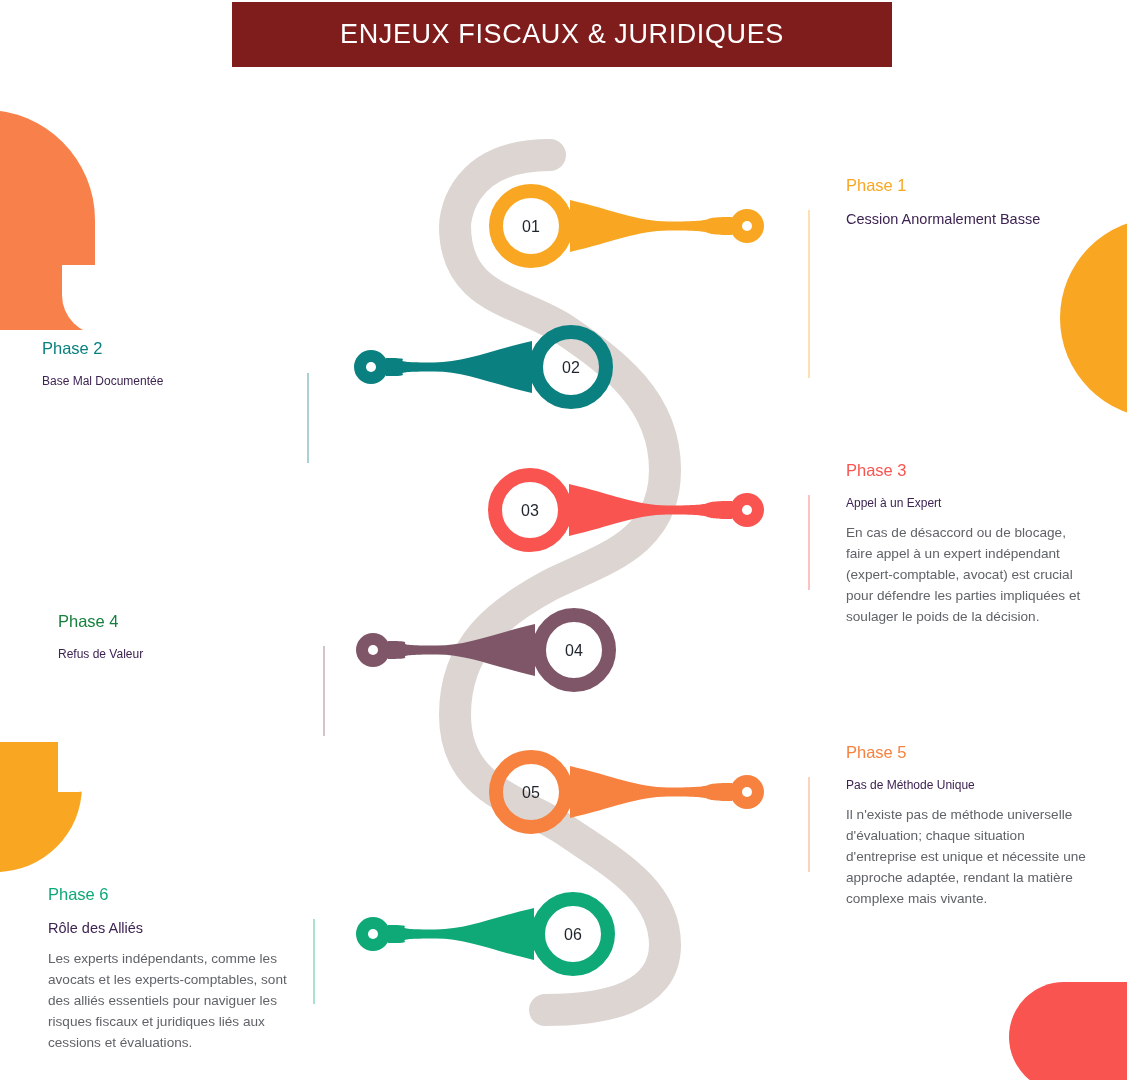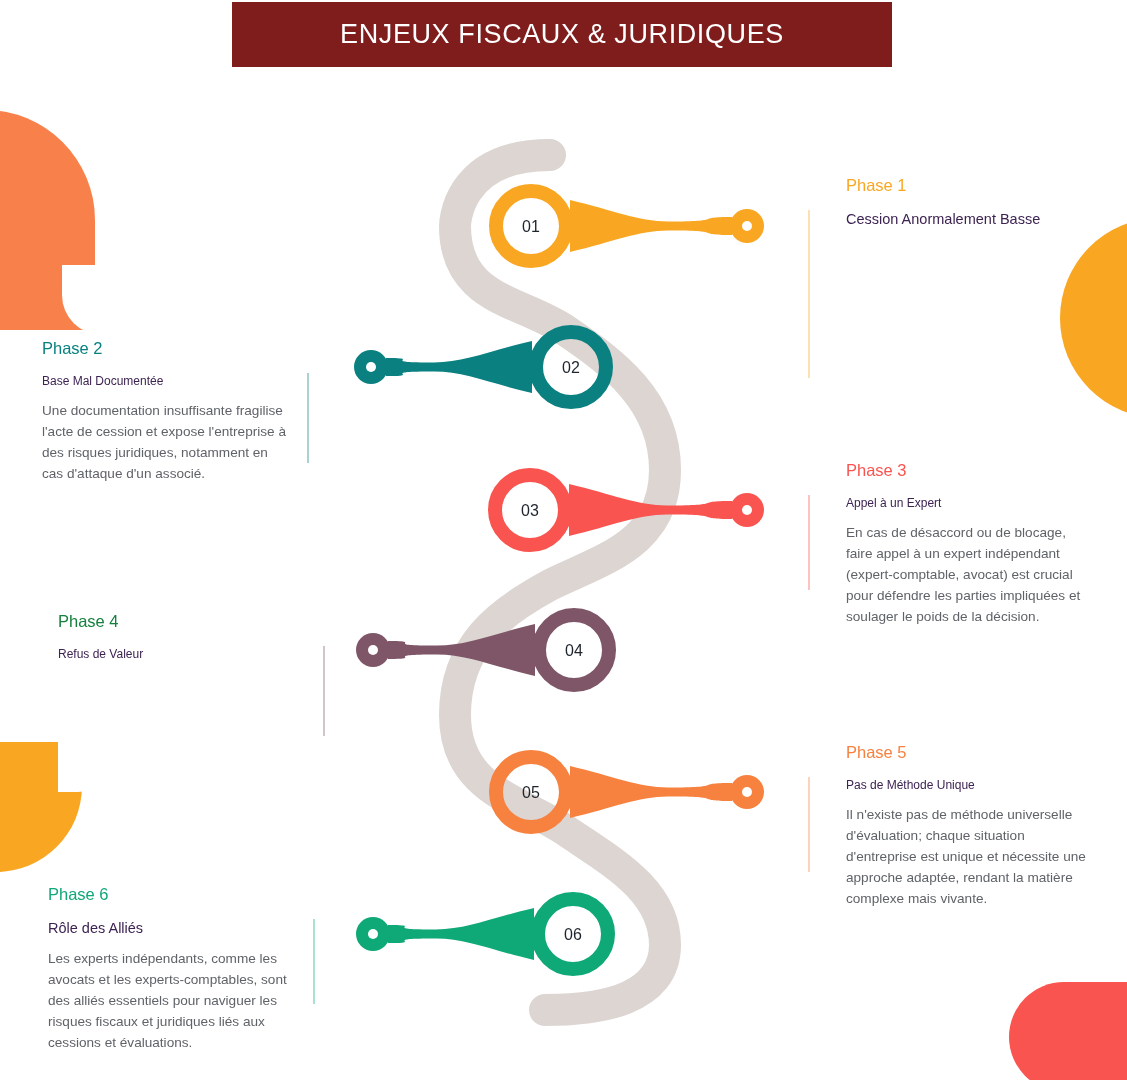--- a/index.html
+++ b/index.html
@@ -198,21 +198,20 @@
 <div id="text-layer">
     <div class="phase-block right" style="left: 808px; top: 176px;">
       <div class="divider right-side" style="top: 34px; height: 168px; background: rgb(249, 167, 34); opacity: 0.35;"></div>
       <p class="phase-label" style="color: rgb(249, 167, 34);">Phase 1</p>
       <p class="phase-title small">Cession Anormalement Basse</p>
     </div>
     <div class="phase-block left" style="left: 42px; top: 331px; margin-top: 8px;">
       <div class="divider left-side" style="top: 34px; height: 90px; background: rgb(10, 128, 128); opacity: 0.35;"></div>
       <p class="phase-label" style="color: rgb(10, 128, 128);">Phase 2</p>
       <p class="phase-title">Base Mal Documentée</p>
-      <p class="phase-body">Une documentation insuffisante fragilise l'acte de cession et expose l'entreprise à des risques juridiques, notamment en cas d'attaque d'un associé.</p>
     </div>
     <div class="phase-block right" style="left: 808px; top: 461px;">
       <div class="divider right-side" style="top: 34px; height: 95px; background: rgb(249, 84, 79); opacity: 0.35;"></div>
       <p class="phase-label" style="color: rgb(249, 84, 79);">Phase 3</p>
       <p class="phase-title">Appel à un Expert</p>
       <p class="phase-body">En cas de désaccord ou de blocage, faire appel à un expert indépendant (expert-comptable, avocat) est crucial pour défendre les parties impliquées et soulager le poids de la décision.</p>
     </div>
     <div class="phase-block left" style="left: 58px; top: 612px;">
       <div class="divider left-side" style="top: 34px; height: 90px; background: rgb(126, 86, 104); opacity: 0.35;"></div>
       <p class="phase-label" style="color: #15803d;">Phase 4</p>

